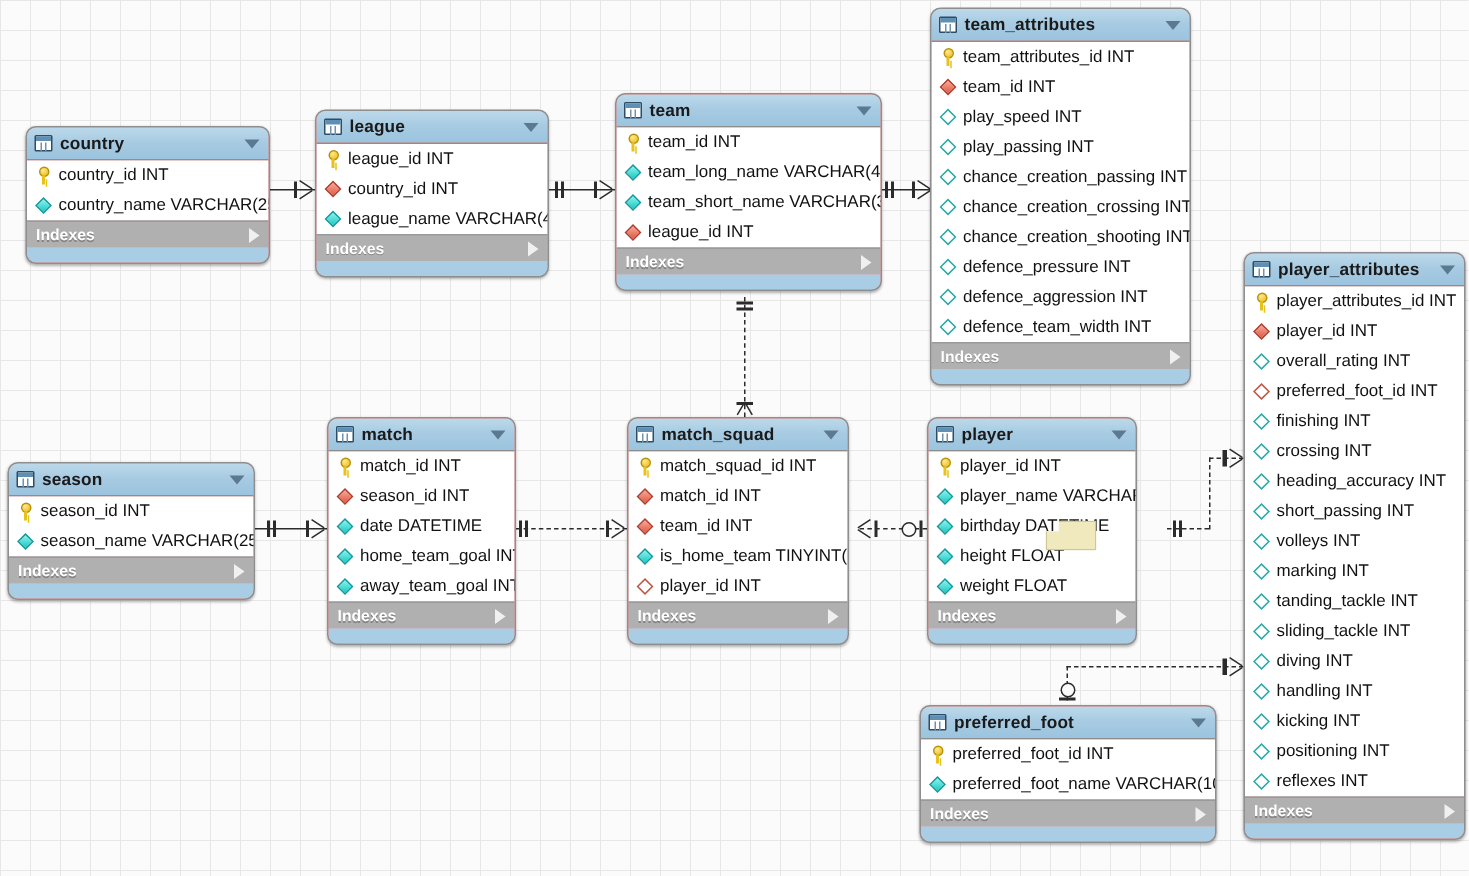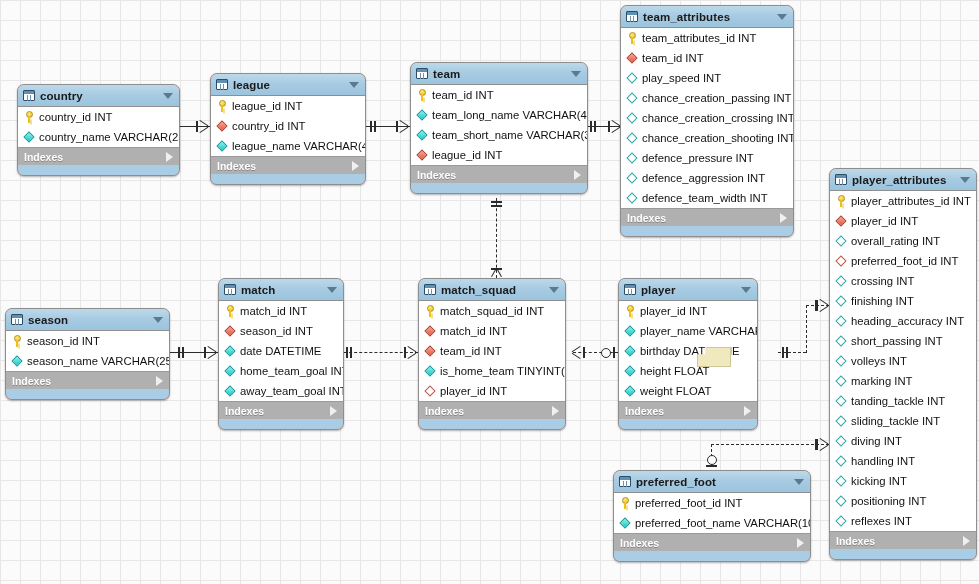--- a/index.html
+++ b/index.html
@@ -306,20 +306,24 @@
           <div class="col">
             <span class="mk dia fill-red"></span>
             <span class="lbl">team_id INT</span>
           </div>
           <div class="col">
             <span class="mk dia open-teal"></span>
             <span class="lbl">play_speed INT</span>
           </div>
           <div class="col">
             <span class="mk dia open-teal"></span>
+            <span class="lbl">play_passing INT</span>
+          </div>
+          <div class="col">
+            <span class="mk dia open-teal"></span>
             <span class="lbl">chance_creation_passing INT</span>
           </div>
           <div class="col">
             <span class="mk dia open-teal"></span>
             <span class="lbl">chance_creation_crossing INT</span>
           </div>
           <div class="col">
             <span class="mk dia open-teal"></span>
             <span class="lbl">chance_creation_shooting INT</span>
           </div>
@@ -506,28 +510,28 @@
           <div class="col">
             <span class="mk dia open-teal"></span>
             <span class="lbl">overall_rating INT</span>
           </div>
           <div class="col">
             <span class="mk dia open-red"></span>
             <span class="lbl">preferred_foot_id INT</span>
           </div>
           <div class="col">
             <span class="mk dia open-teal"></span>
+            <span class="lbl">finishing INT</span>
+          </div>
+          <div class="col">
+            <span class="mk dia open-teal"></span>
             <span class="lbl">crossing INT</span>
           </div>
           <div class="col">
             <span class="mk dia open-teal"></span>
-            <span class="lbl">finishing INT</span>
-          </div>
-          <div class="col">
-            <span class="mk dia open-teal"></span>
             <span class="lbl">heading_accuracy INT</span>
           </div>
           <div class="col">
             <span class="mk dia open-teal"></span>
             <span class="lbl">short_passing INT</span>
           </div>
           <div class="col">
             <span class="mk dia open-teal"></span>
             <span class="lbl">volleys INT</span>
           </div>

